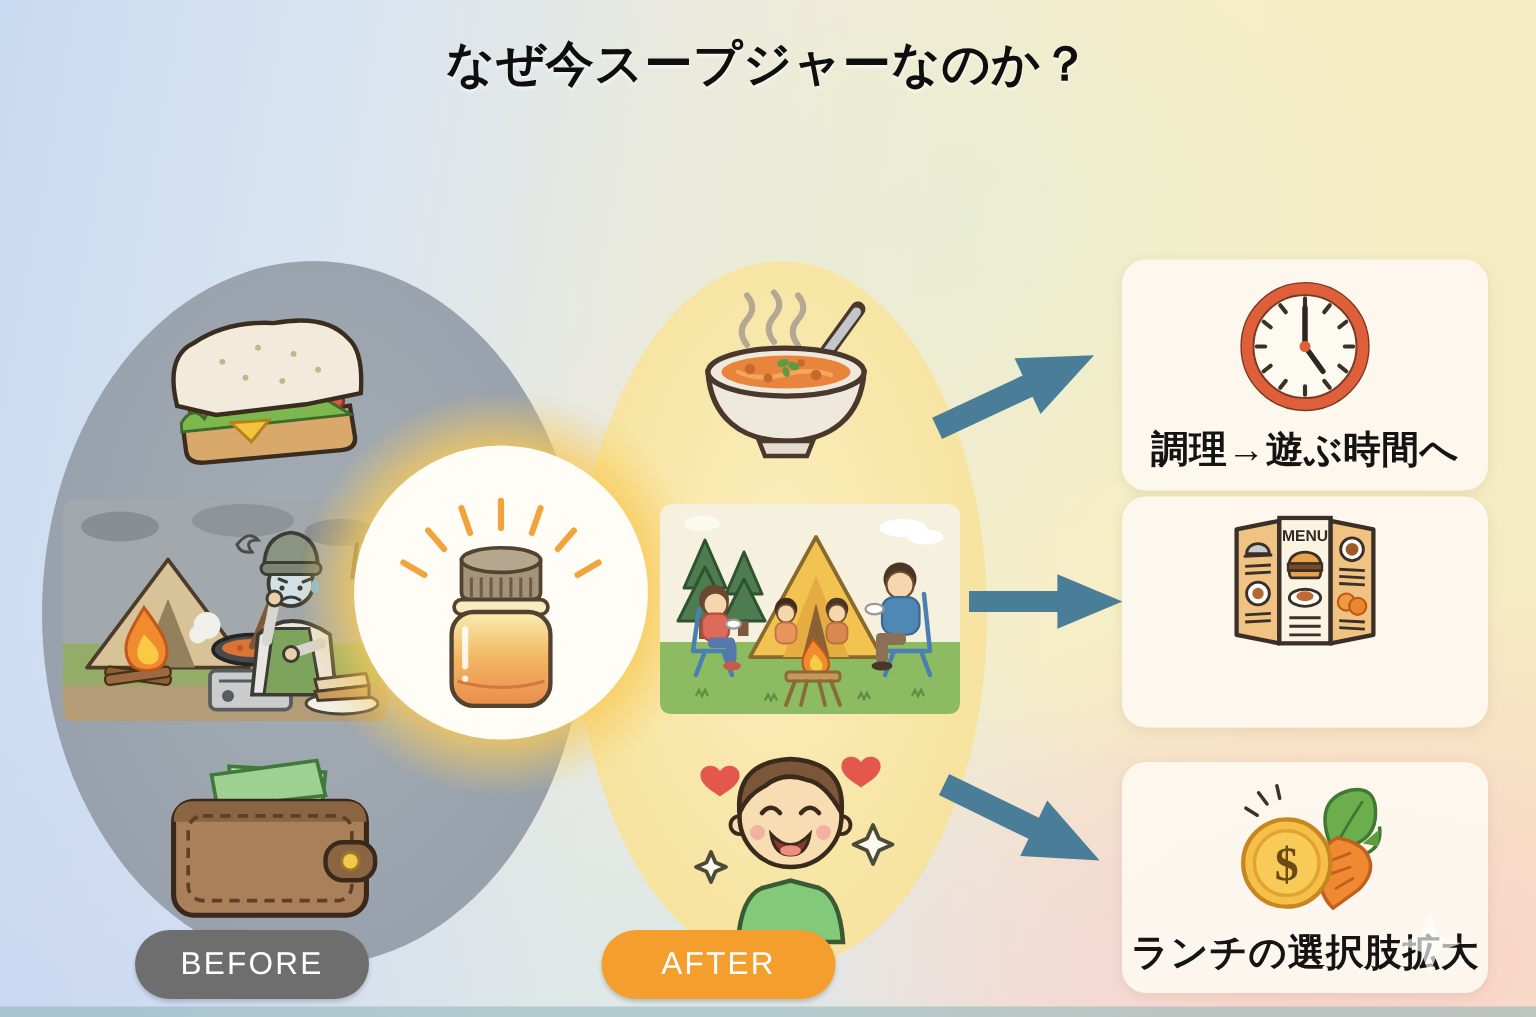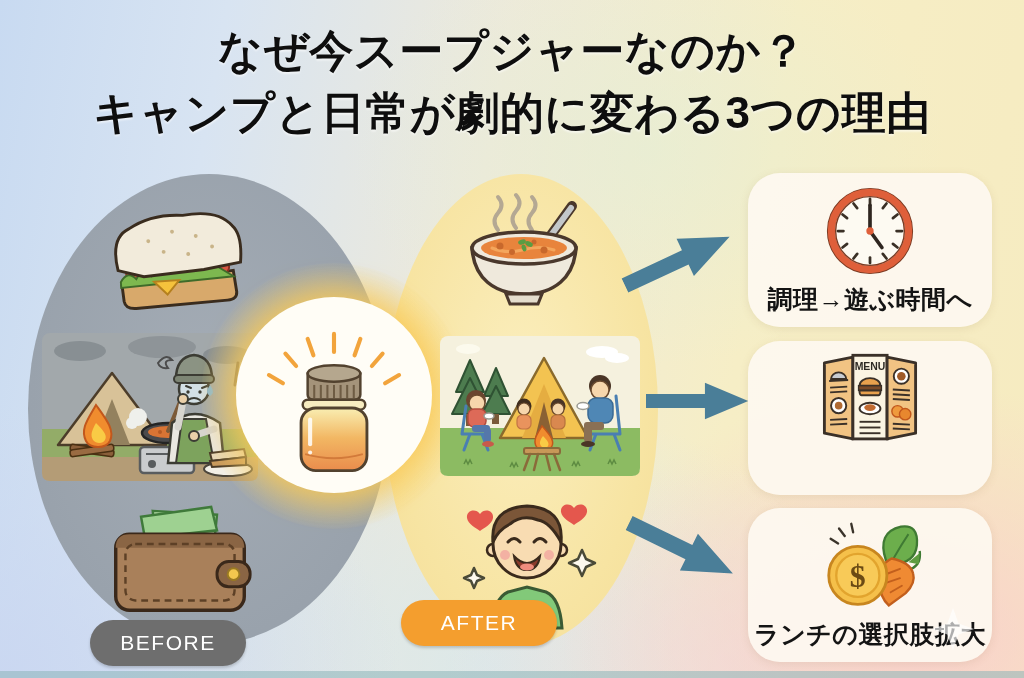--- a/index.html
+++ b/index.html
@@ -16,21 +16,21 @@
       radial-gradient(ellipse 430px 310px at 63% 22%, rgba(226,238,214,0.55), rgba(226,238,214,0) 70%),
       linear-gradient(100deg,#c8daf1 0%, #d8e4f2 20%, #eeeada 45%, #f6eec6 70%, #f6ebc0 100%);
   }
   #canvas::after{
     content:""; position:absolute; left:0; bottom:0; width:100%; height:7px;
     background:rgba(140,180,184,0.55);
   }
 
   .title{
     position:absolute; top:20px; left:0; width:1024px; text-align:center;
-    font-size:44px; line-height:1.42; font-weight:900; color:#0e0e0e;
+    font-size:32px; line-height:1.42; font-weight:900; color:#0e0e0e;
     text-shadow:0 2px 2px rgba(255,255,255,0.55); letter-spacing:0.5px;
   }
 
   .ellipse{ position:absolute; border-radius:50%; }
   .ellipse.before{
     left:28px; top:174px; width:362px; height:470px;
     background:radial-gradient(ellipse at 50% 45%, #a4acb5 0%, #99a2ac 70%, #929ba6 100%);
   }
   .ellipse.after{
     left:384px; top:174px; width:274px; height:472px;
@@ -49,52 +49,51 @@
     background:#fffdf6; box-shadow:0 0 34px rgba(248,198,84,0.85);
   }
 
   .pill{
     position:absolute; width:156px; height:46px; border-radius:24px;
     display:flex; align-items:center; justify-content:center;
     color:#fff; font-weight:400; font-size:21px; letter-spacing:1.5px;
     box-shadow:0 2px 3px rgba(0,0,0,0.18);
   }
   .pill.before{ left:90px; top:620px; background:#6e6e6e; }
-  .pill.after{ left:401px; top:600px; background:#f49e2e; }
+  .pill.after{ left:401px; top:620px; background:#f49e2e; }
 
   .arrow{ position:absolute; }
   .arrow svg polygon{ fill:#4a7e98; }
   .arrow.a1{ left:620px; top:238px; transform:rotate(-25deg); }
   .arrow.a2{ left:646px; top:381px; }
   .arrow.a3{ left:622px; top:526px; transform:rotate(26deg); }
 
   .card{
-    position:absolute; left:748px; width:244px; height:154px; border-radius:32px;
+    position:absolute; left:748px; width:244px; height:154px; border-radius:16px;
     background:rgba(253,248,239,0.95);
     box-shadow:0 2px 8px rgba(150,120,80,0.14);
     display:flex; flex-direction:column; align-items:center; justify-content:flex-start;
     padding-top:10px;
   }
-  .card.c1{ top:173px; } .card.c2{ top:341px; } .card.c3{ top:508px; }
+  .card.c1{ top:173px; } .card.c2{ top:331px; } .card.c3{ top:508px; }
   .card .icon-wrap{ height:96px; display:flex; align-items:center; justify-content:center; }
   .card .label{
     font-size:25px; font-weight:900; color:#141414; letter-spacing:0.5px;
     margin-top:4px; white-space:nowrap;
   }
 
   .sparkle{ position:absolute; }
 </style>
 </head>
 <body>
 
 <div id="canvas">
 
   <div class="title">
     <div>なぜ今スープジャーなのか？</div>
-    <div>キャンプと日常が劇的に変わる3つの理由</div>
   </div>
 
   <div class="ellipse before"></div>
   <div class="ellipse after"></div>
 
   <div class="tile" style="left:95px; top:206px; transform:rotate(-4deg);">
     <svg width="168" height="112" viewBox="0 0 170 115">
       <path d="M25,78 L140,70 L142,92 Q142,100 132,100 L38,102 Q27,102 26,94 Z" fill="#d8a96b" stroke="#3a2c1e" stroke-width="3"></path>
       <rect x="30" y="60" width="106" height="12" rx="6" fill="#d85743" stroke="#8a2f22" stroke-width="2"></rect>
       <path d="M24,74 q8,-12 16,-2 q8,-12 16,-2 q8,-12 16,-2 q8,-12 16,-2 q8,-12 16,-2 q8,-12 16,-2 L140,76 L24,80 Z" fill="#7db84f" stroke="#3f6b2a" stroke-width="2"></path>

